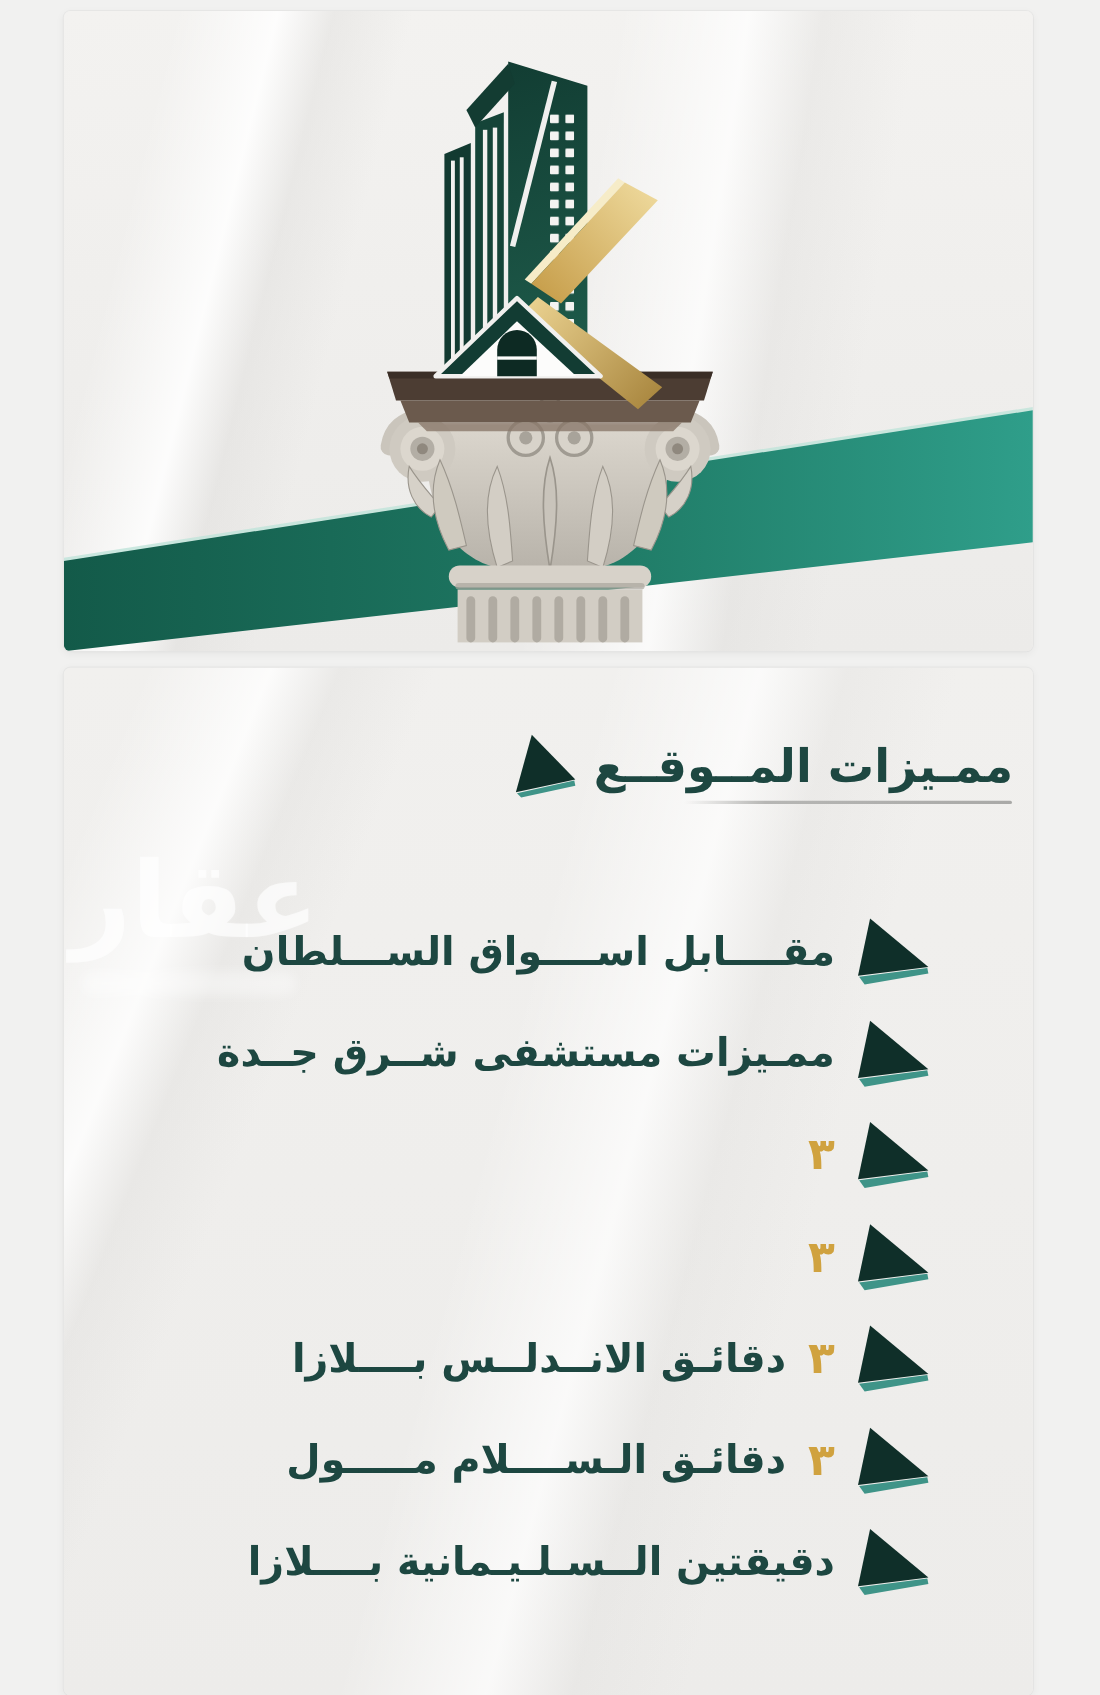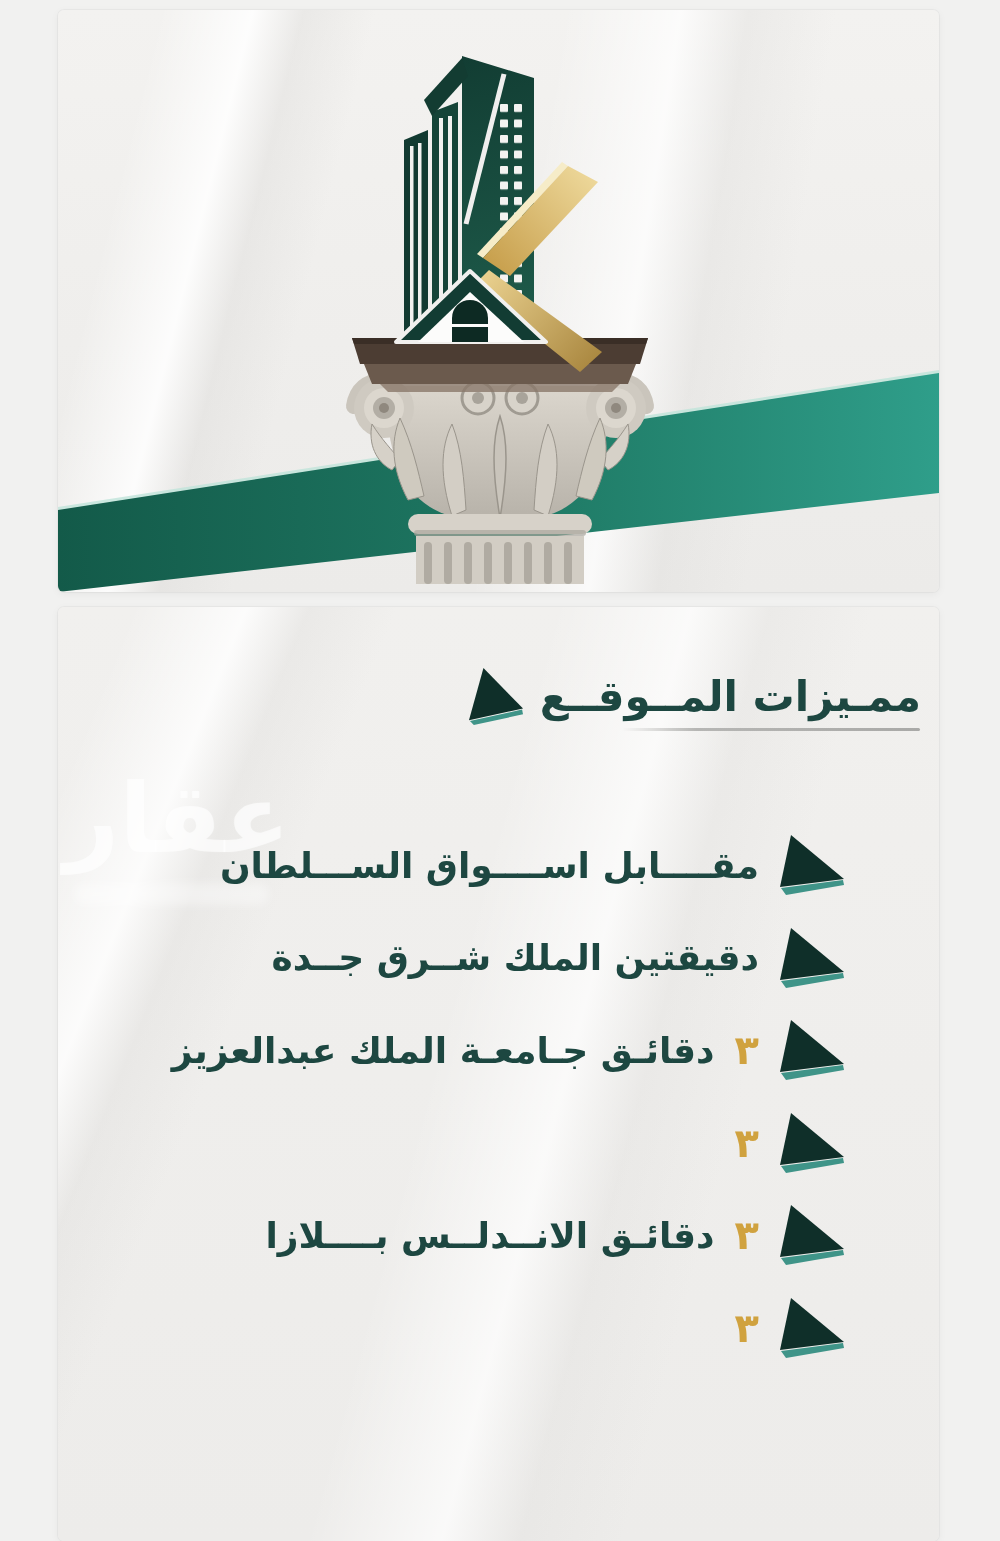--- a/index.html
+++ b/index.html
@@ -202,29 +202,28 @@
       </svg>
 
       <span class="ftext">مقــــابل اســــواق الســـلطان</span>
     </li>
     <li>
       <svg class="bullet" viewBox="0 0 66 62" aria-hidden="true">
         <polygon points="12,1 65,45 1,53" fill="#0f2f29"></polygon>
           <polygon points="2,54 64,46 65,51 7,61" fill="#3f9488"></polygon>
       </svg>
 
-      <span class="ftext">دقيقتين الملك شــرق جــدة</span>
-    </li>
-    <li>
-      <svg class="bullet" viewBox="0 0 66 62" aria-hidden="true">
-        <polygon points="12,1 65,45 1,53" fill="#0f2f29"></polygon>
-          <polygon points="2,54 64,46 65,51 7,61" fill="#3f9488"></polygon>
-      </svg>
-      <span class="num">٣</span>
-      <span class="ftext">دقائـق جـامعـة الملك عبدالعزيز</span>
+      <span class="ftext">ممـيزات مستشفى شــرق جــدة</span>
+    </li>
+    <li>
+      <svg class="bullet" viewBox="0 0 66 62" aria-hidden="true">
+        <polygon points="12,1 65,45 1,53" fill="#0f2f29"></polygon>
+          <polygon points="2,54 64,46 65,51 7,61" fill="#3f9488"></polygon>
+      </svg>
+      <span class="num">٣</span>
     </li>
     <li>
       <svg class="bullet" viewBox="0 0 66 62" aria-hidden="true">
         <polygon points="12,1 65,45 1,53" fill="#0f2f29"></polygon>
           <polygon points="2,54 64,46 65,51 7,61" fill="#3f9488"></polygon>
       </svg>
       <span class="num">٣</span>
     </li>
     <li>
       <svg class="bullet" viewBox="0 0 66 62" aria-hidden="true">
@@ -233,15 +232,24 @@
       </svg>
       <span class="num">٣</span>
       <span class="ftext">دقائـق الانــدلــس بــــلازا</span>
     </li>
     <li>
       <svg class="bullet" viewBox="0 0 66 62" aria-hidden="true">
         <polygon points="12,1 65,45 1,53" fill="#0f2f29"></polygon>
           <polygon points="2,54 64,46 65,51 7,61" fill="#3f9488"></polygon>
       </svg>
       <span class="num">٣</span>
+      <span class="ftext">دقائـق الـســــلام مـــــول</span>
+    </li>
+    <li>
+      <svg class="bullet" viewBox="0 0 66 62" aria-hidden="true">
+        <polygon points="12,1 65,45 1,53" fill="#0f2f29"></polygon>
+          <polygon points="2,54 64,46 65,51 7,61" fill="#3f9488"></polygon>
+      </svg>
+
+      <span class="ftext">دقيقتين الــسـلـيـمانية بــــلازا</span>
     </li>
   </ul>
 </section>
 
 </body></html>

